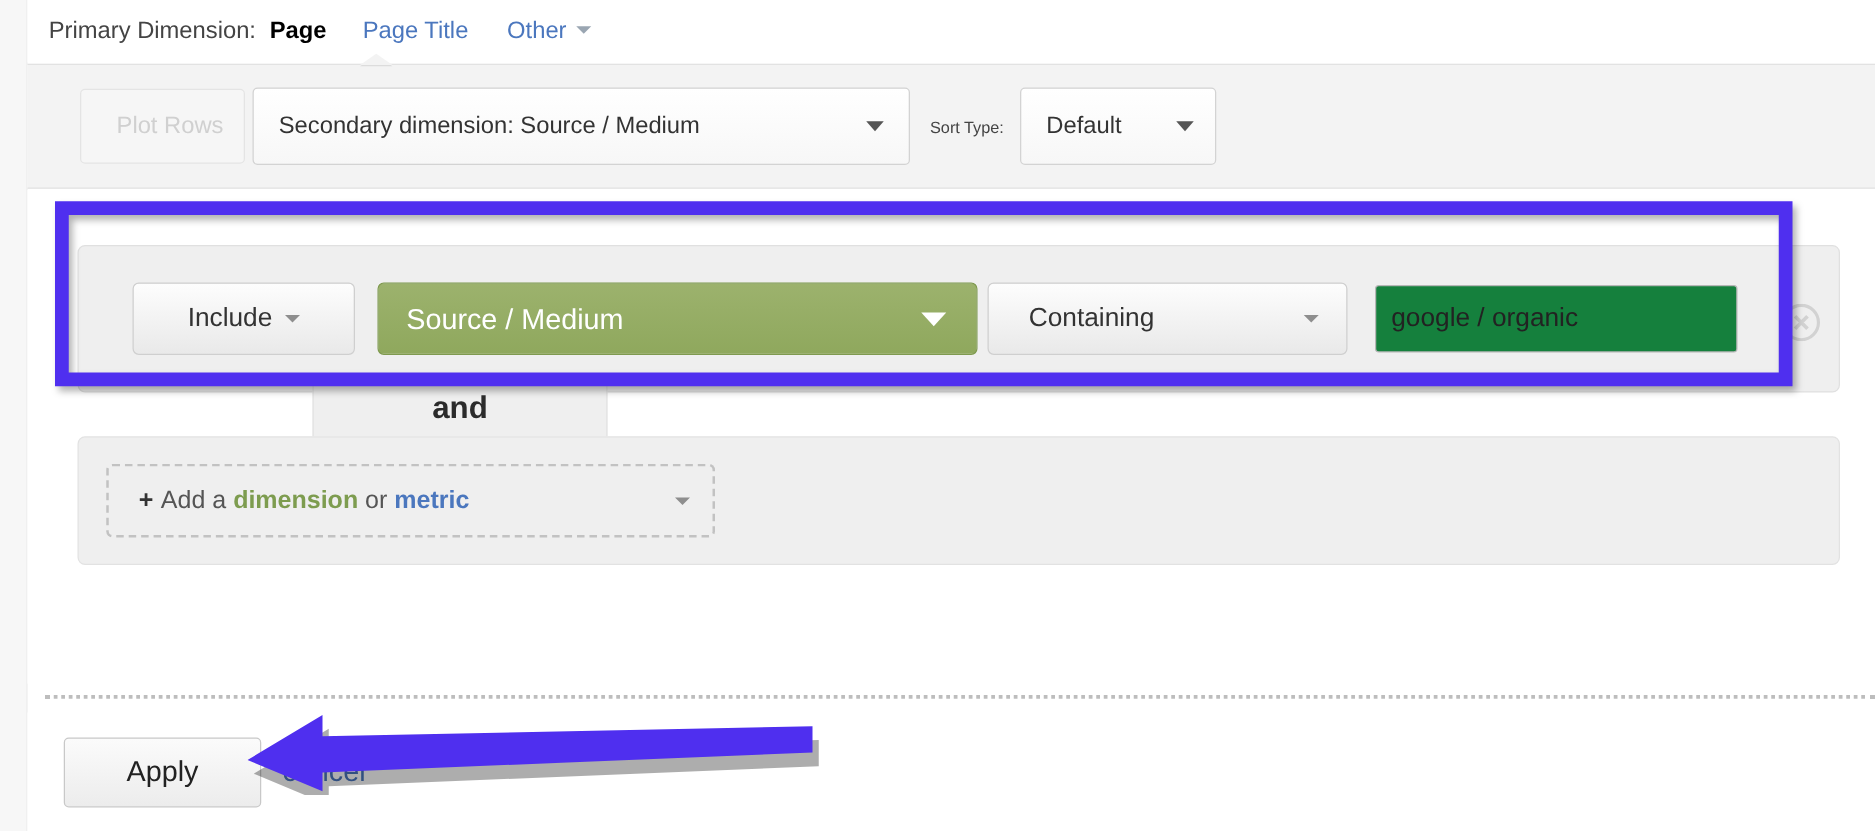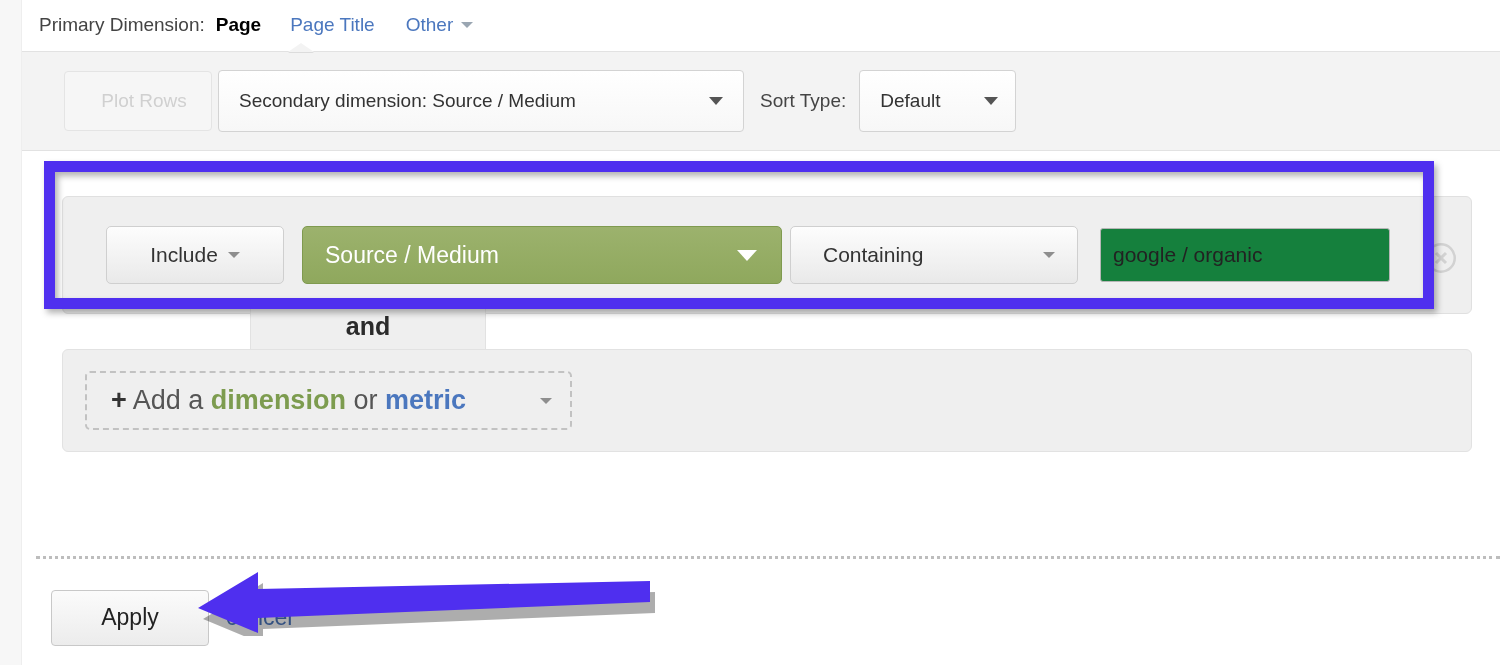--- a/index.html
+++ b/index.html
@@ -113,30 +113,30 @@
     box-sizing: border-box;
     cursor: pointer;
     white-space: nowrap;
   }
   .gbtn.disabled {
     color: #d0d0d0;
     cursor: default;
     background: #f6f6f6;
     border-color: #e4e4e4;
   }
-  .btn-plotrows { width: 148px; height: 60px; padding-left: 12px; }
+  .btn-plotrows { width: 132px; height: 60px; padding-left: 12px; }
   .btn-secdim {
     width: 526px; height: 62px;
     background: linear-gradient(to bottom, #ffffff 0%, #f7f7f7 100%);
     justify-content: space-between;
     padding: 0 20px 0 20px;
   }
   .btn-secdim .lbl { flex: 1; text-align: left; }
   .sort-label {
-    font-size: 19px;
+    font-size: 13px;
     color: #444444;
     margin-left: 16px;
     margin-right: 13px;
     white-space: nowrap;
   }
   .btn-default {
     width: 157px; height: 62px;
     background: linear-gradient(to bottom, #ffffff 0%, #f7f7f7 100%);
     justify-content: space-between;
     padding: 0 17px 0 20px;
@@ -281,21 +281,21 @@
   }
   .add-dashed {
     width: 487px; height: 59px;
     border: 2px dashed #c2c2c2;
     border-radius: 5px;
     box-sizing: border-box;
     display: flex;
     align-items: center;
     justify-content: space-between;
     padding: 0 18px 0 24px;
-    font-size: 27px;
+    font-size: 20px;
     color: #555555;
     cursor: pointer;
     white-space: nowrap;
     text-align: center;
   }
   .add-dashed .plus { color: #333333; font-weight: bold; margin-right: 6px; }
   .w-dimension { color: #7d9c4f; font-weight: bold; }
   .w-metric { color: #4b77be; font-weight: bold; }
   .w-plain { color: #555555; }
 

